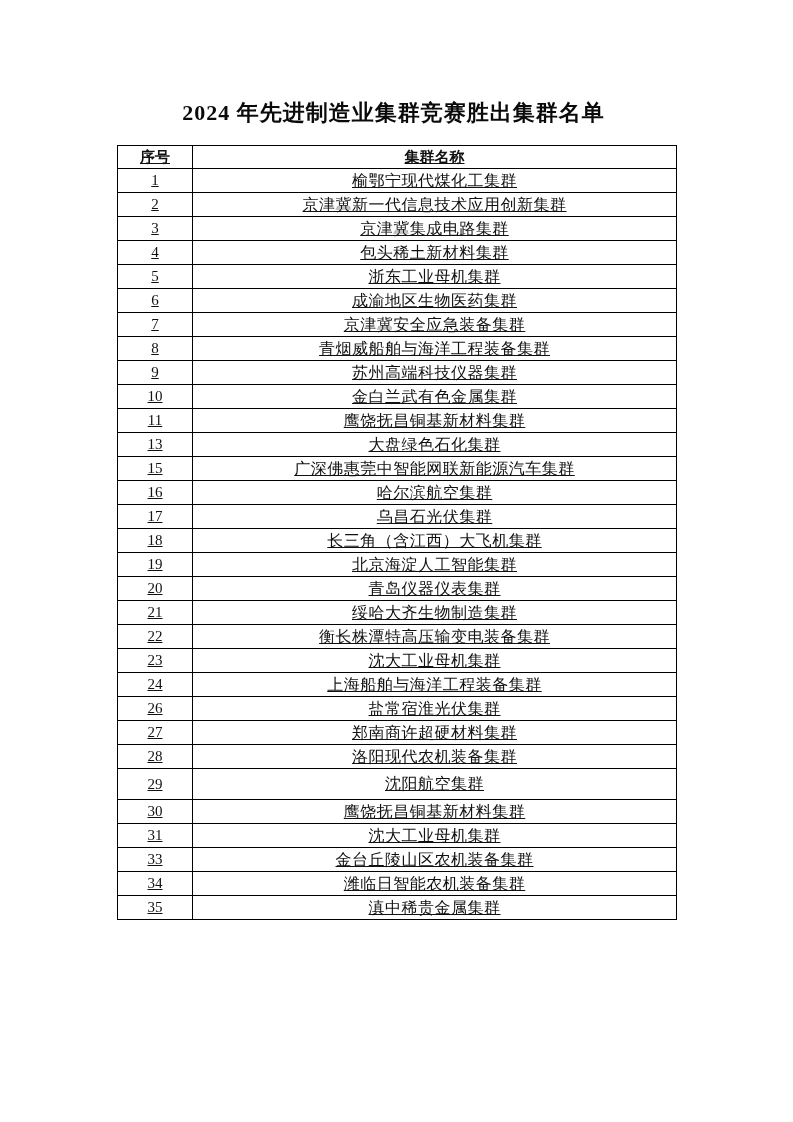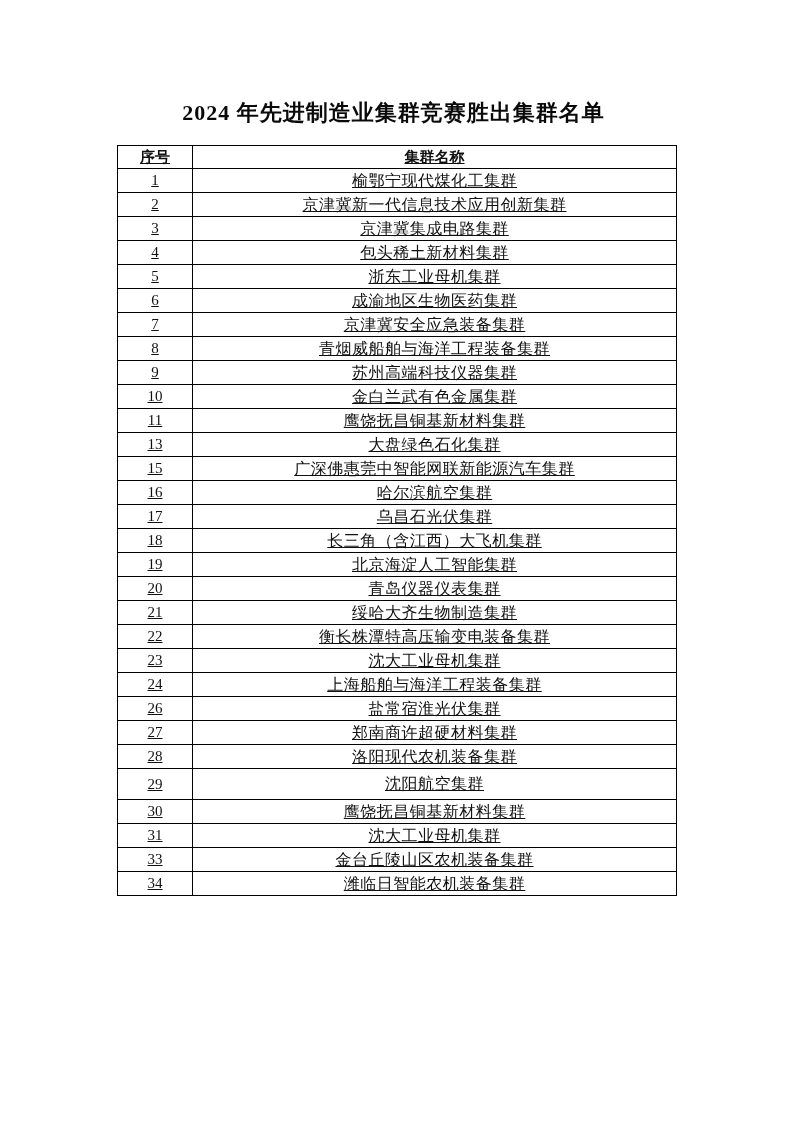--- a/index.html
+++ b/index.html
@@ -192,16 +192,20 @@
           <td class="cell-name">沈大工业母机集群</td>
         </tr>
       <tr>
           <td class="cell-no">33</td>
           <td class="cell-name">金台丘陵山区农机装备集群</td>
         </tr>
       <tr>
           <td class="cell-no">34</td>
           <td class="cell-name">潍临日智能农机装备集群</td>
         </tr>
+      <tr>
+          <td class="cell-no">35</td>
+          <td class="cell-name">滇中稀贵金属集群</td>
+        </tr>
     </tbody>
   </table>
 
 </div>
 
 </body></html>

